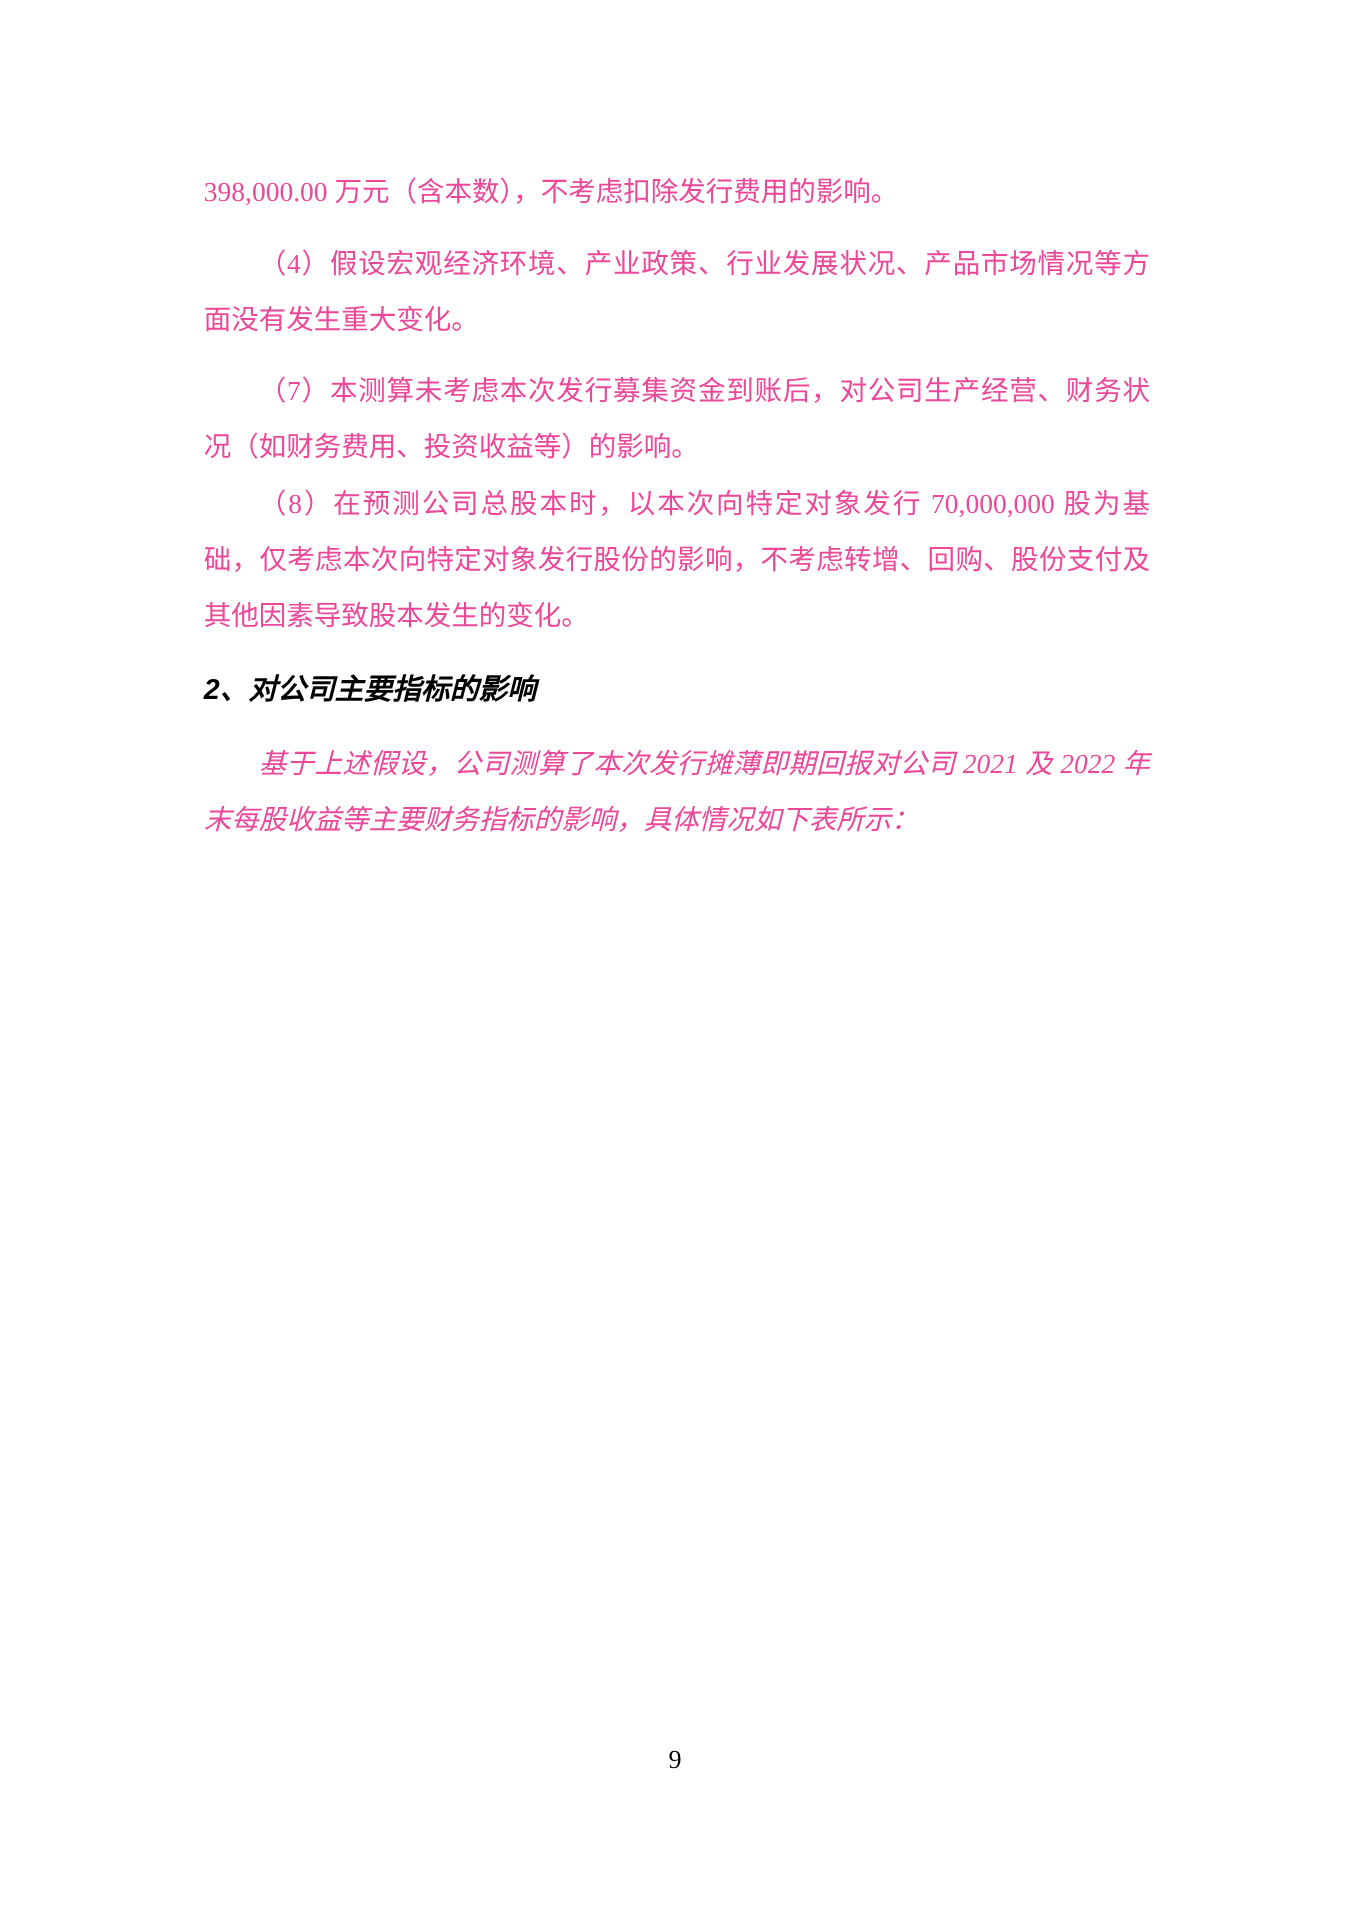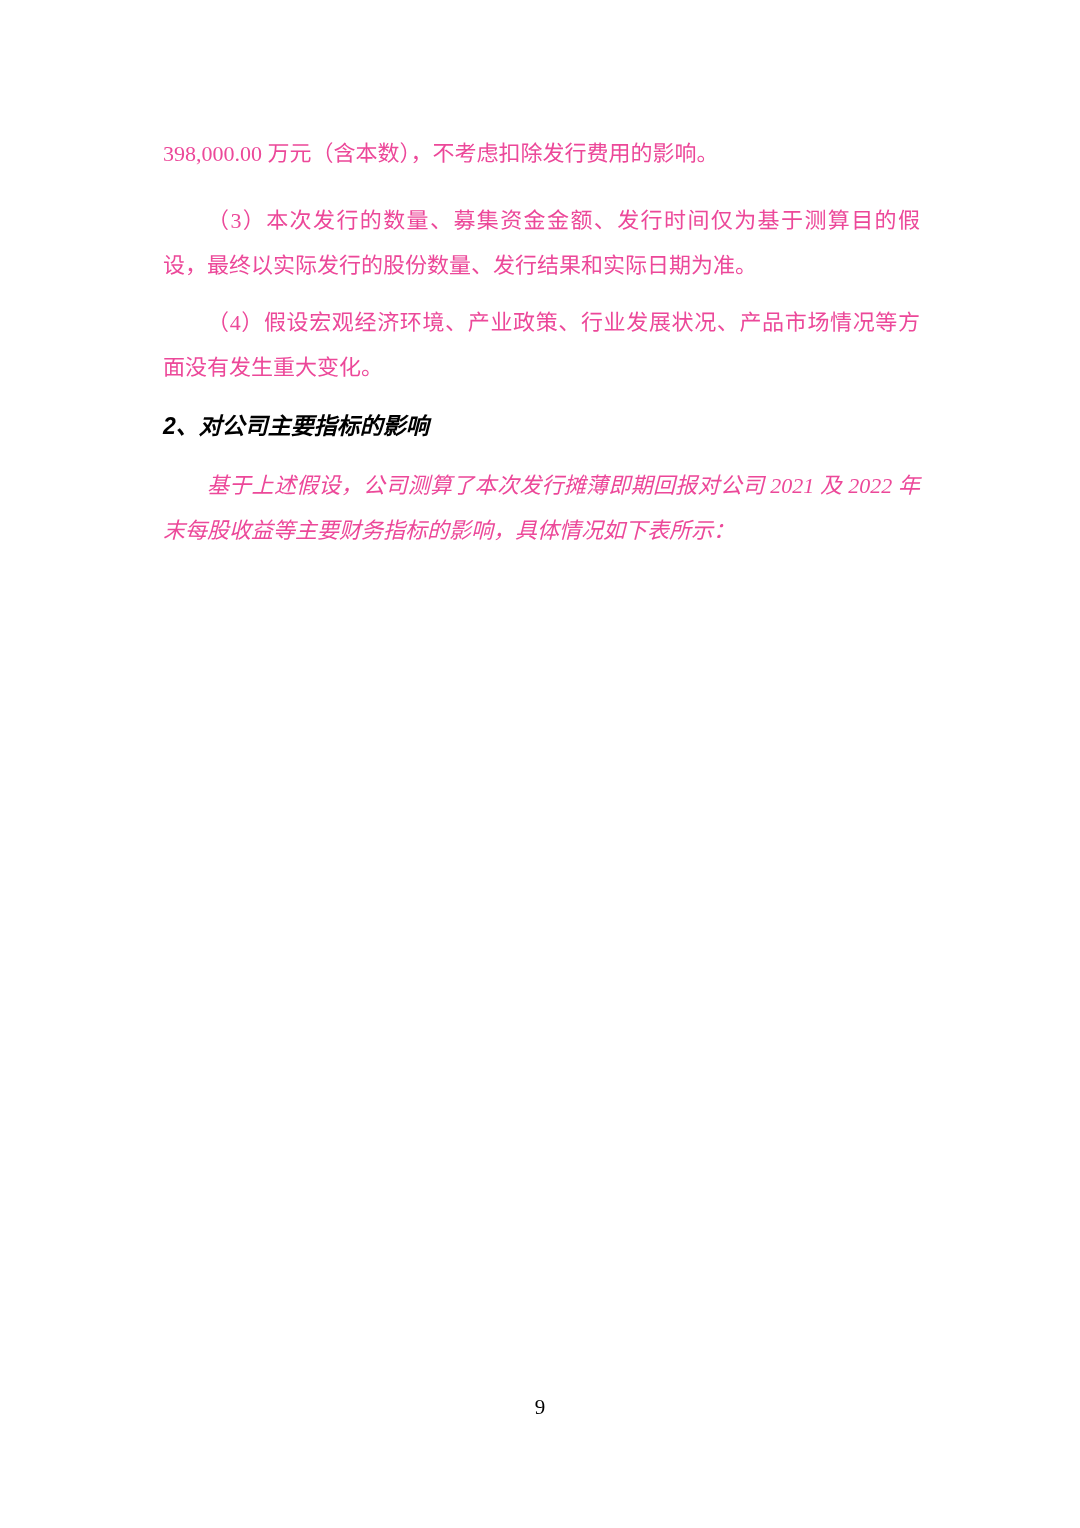--- a/index.html
+++ b/index.html
@@ -70,27 +70,28 @@
   }
 </style>
 </head>
 <body>
 
 <div class="page">
   <div class="content">
 
     <p class="para first">398,000.00 万元（含本数），不考虑扣除发行费用的影响。</p>
 
-    <p class="para gap-lg">（3）本次发行的数量、募集资金金额、发行时间仅为基于测算目的假设，最终以实际发行的股份数量、发行结果和实际日期为准。</p>
 
     <p class="para">（4）假设宏观经济环境、产业政策、行业发展状况、产品市场情况等方面没有发生重大变化。</p>
 
 
 
+    <p class="para">（7）本测算未考虑本次发行募集资金到账后，对公司生产经营、财务状况（如财务费用、投资收益等）的影响。</p>
 
+    <p class="para no-gap">（8）在预测公司总股本时，以本次向特定对象发行 70,000,000 股为基础，仅考虑本次向特定对象发行股份的影响，不考虑转增、回购、股份支付及其他因素导致股本发生的变化。</p>
 
 
     <h3 class="section-heading">2、对公司主要指标的影响</h3>
 
     <p class="para closing">基于上述假设，公司测算了本次发行摊薄即期回报对公司 2021 及 2022 年末每股收益等主要财务指标的影响，具体情况如下表所示：</p>
 
   </div>
 
   <div class="page-number">9</div>
 </div>

